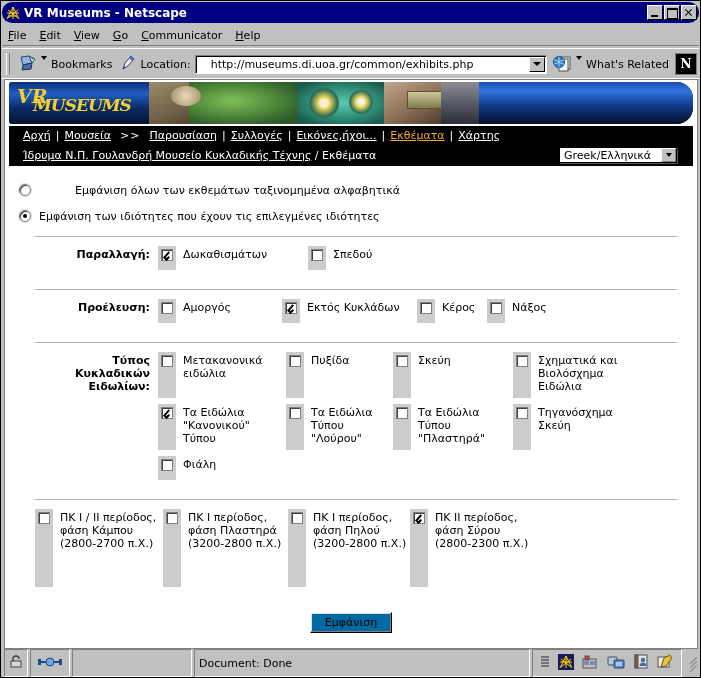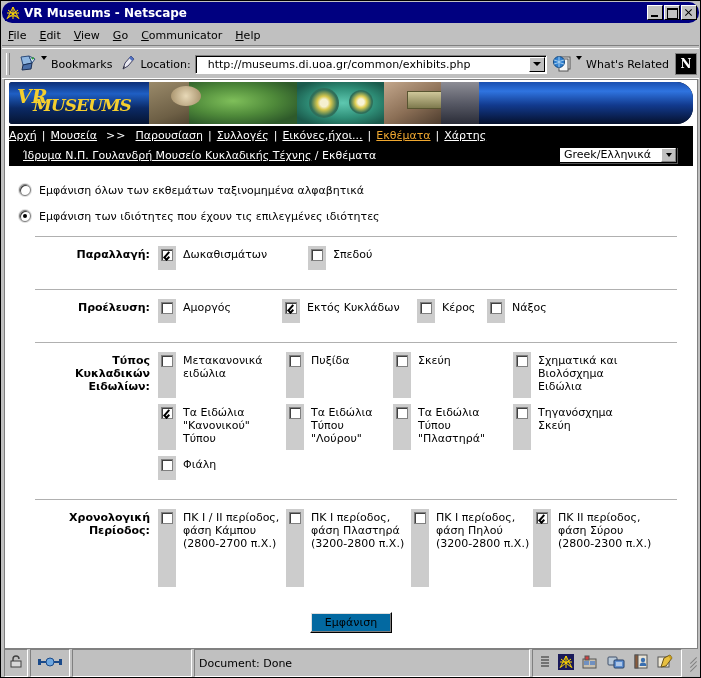--- a/index.html
+++ b/index.html
@@ -51,22 +51,22 @@
   .tbbtn{display:flex;align-items:center;height:24px;padding:0 4px;
          cursor:default;}
   .tbbtn .lbl{margin-left:4px;font-size:11px;}
   .caret{width:0;height:0;border-left:3px solid transparent;
          border-right:3px solid transparent;border-top:4px solid #000;
          margin-left:3px;align-self:flex-start;margin-top:4px;}
   .urlbox{flex:1;height:19px;background:#fff;border:1px solid #808080;
           border-right-color:#fff;border-bottom-color:#fff;
           box-shadow:inset 1px 1px 0 #000;display:flex;align-items:center;
           margin:0 2px;box-sizing:border-box;}
-  .urlbox .val{flex:1;padding-left:0;font-size:11px;white-space:nowrap;
-               overflow:hidden;color:#000;margin-left:12px;}
+  .urlbox .val{flex:1;padding-left:15px;font-size:11px;white-space:nowrap;
+               overflow:hidden;color:#000;}
   .ddbtn{width:16px;height:15px;background:#c0c0c0;margin-right:1px;
          border-top:1px solid #fff;border-left:1px solid #fff;
          border-right:1px solid #000;border-bottom:1px solid #000;
          display:flex;align-items:center;justify-content:center;
          box-sizing:border-box;flex:none;}
   .ddbtn .ar{width:0;height:0;border-left:4px solid transparent;
              border-right:4px solid transparent;border-top:4px solid #000;}
   .nbtn{width:22px;height:22px;background:#000;border:1px solid #808080;
         display:flex;align-items:center;justify-content:center;flex:none;
         margin-left:2px;box-sizing:border-box;}
@@ -108,50 +108,50 @@
   .logo-vr{font-size:19px;position:absolute;left:8px;top:3px;
            color:#f5cf2e;font-weight:bold;font-style:italic;
            font-family:"DejaVu Serif","Liberation Serif",serif;}
   .logo-mu{font-size:17px;position:absolute;left:24px;top:13px;
            color:#f5cf2e;font-weight:bold;font-style:italic;
            font-family:"DejaVu Serif","Liberation Serif",serif;
            letter-spacing:-1px;}
 
   
   .navstrip{background:#000;height:18px;display:flex;align-items:center;
-            box-sizing:border-box;margin:0 4px;}
+            padding-left:14px;box-sizing:border-box;margin:0 4px;}
   .navstrip a{color:#fff;text-decoration:underline;font-size:11px;
               font-family:"DejaVu Sans","Liberation Sans",sans-serif;
               cursor:pointer;}
   .navstrip a.cur{color:#f0a830;}
   .navstrip .sep{color:#fff;margin:0 5px;font-size:11px;}
   .navstrip .arrows{color:#fff;margin:0 9px;font-size:11px;letter-spacing:1px;}
 
   .crumbstrip{background:#000;height:22px;display:flex;align-items:center;
               padding-left:14px;box-sizing:border-box;margin:0 4px;
               justify-content:space-between;padding-right:16px;}
   .crumbstrip .ctext{font-size:11px;color:#fff;}
   .crumbstrip .ctext a{color:#fff;text-decoration:underline;}
   .lang-sel{background:#fff;border:1px solid #000;height:16px;width:118px;
-            display:flex;align-items:flex-start;box-sizing:border-box;
+            display:flex;align-items:center;box-sizing:border-box;
             box-shadow:1px 1px 0 #555;}
   .lang-sel .lv{flex:1;padding-left:4px;font-size:11px;color:#000;
                 white-space:nowrap;overflow:hidden;}
   .lang-sel .lb{width:15px;height:14px;background:#c0c0c0;
                 border-top:1px solid #fff;border-left:1px solid #fff;
                 border-right:1px solid #808080;border-bottom:1px solid #808080;
                 display:flex;align-items:center;justify-content:center;
                 margin-right:0;box-sizing:border-box;flex:none;}
   .lang-sel .lb .ar{width:0;height:0;border-left:3px solid transparent;
                     border-right:3px solid transparent;border-top:4px solid #000;}
 
   
   .form{padding:10px 0 0 0;font-size:11px;}
   .radio-row{display:flex;align-items:center;margin:0 0 6px 14px;height:20px;}
-  .radio-row:first-child{margin-top:4px;}
+  .radio-row:first-child{margin-top:4px;gap:36px;}
   .rad{width:12px;height:12px;border-radius:50%;background:#fff;
        border:1px solid #808080;box-shadow:inset 1px 1px 0 #404040,
        0 0 0 1px #dfdfdf;margin-right:8px;position:relative;flex:none;
        box-sizing:border-box;}
   .rad.on::after{content:"";position:absolute;left:3px;top:3px;width:4px;
                  height:4px;border-radius:50%;background:#000;}
   .radio-row .rl{font-size:11px;color:#000;}
 
   hr.sect{border:none;border-top:1px solid #b0b0b0;margin:10px 20px 0 30px;}
 
@@ -477,21 +477,20 @@
             <span class="cbwrap" style="height:18px">
                 <span class="cb"></span>
               </span>
             <span class="cl">Φιάλη</span>
           </div>
         </div>
       </div>
 
       <hr class="sect">
       <div class="grp">
-        <div class="gl">Χρονολογική Περίοδος:</div>
         <div class="cells">
           <div class="cell" style="width:128px">
             <span class="cbwrap" style="height:72px">
                 <span class="cb"></span>
               </span>
             <span class="cl">ΠΚ I / II περίοδος, φάση Κάμπου (2800-2700 π.Χ.)</span>
           </div>
           <div class="cell" style="width:125px">
             <span class="cbwrap" style="height:72px">
                 <span class="cb"></span>

